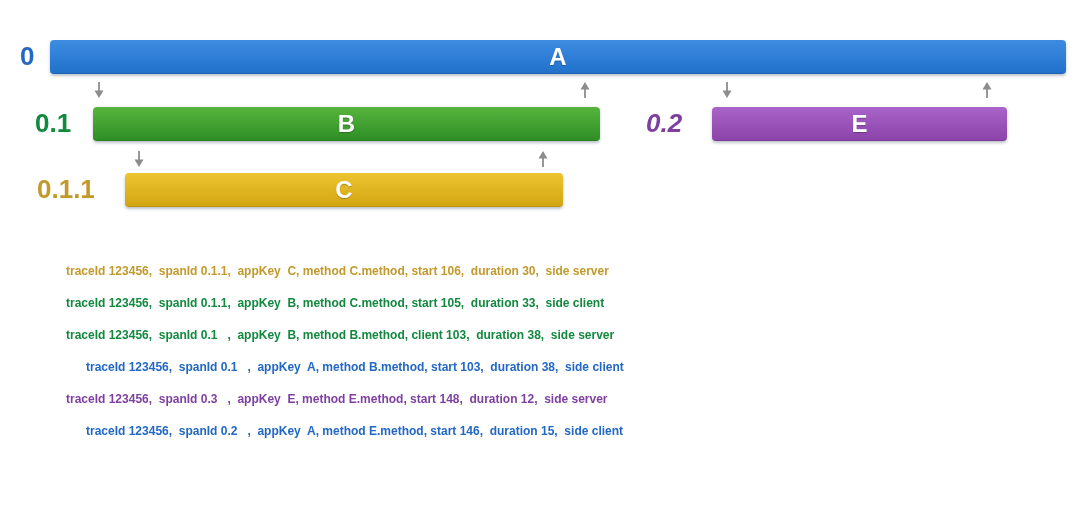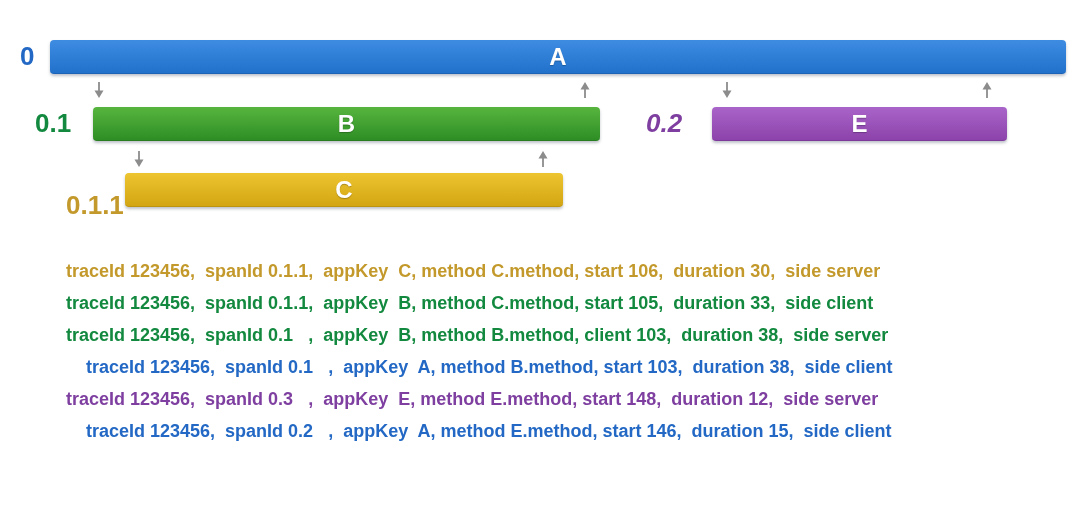--- a/index.html
+++ b/index.html
@@ -44,21 +44,21 @@
     position: absolute;
     height: 33px;
     line-height: 33px;
     font-weight: bold;
     font-size: 26px;
     white-space: nowrap;
   }
   #id-0     { left: 20px;  top: 40px;  color: var(--blue-text);   }
   #id-0-1   { left: 35px;  top: 107px; color: var(--green-text);  }
   #id-0-2   { left: 646px; top: 107px; color: var(--purple-text); font-style: italic; }
-  #id-0-1-1 { left: 37px;  top: 189px; color: var(--gold-text); margin-left: 29px;   }
+  #id-0-1-1 { left: 37px;  top: 173px; color: var(--gold-text);   }
 
   
   .arrow {
     position: absolute;
     width: 14px;
     height: 18px;
     color: var(--arrow-gray);
   }
   .arrow svg { display: block; }
   #arrow-b-start { left: 92px;  top: 81px;  }
@@ -70,21 +70,21 @@
 
   
   .trace-log {
     position: absolute;
     left: 66px;
     top: 255px;
   }
   .trace-line {
     white-space: pre;
     font-weight: bold;
-    font-size: 18px;
+    font-size: 12px;
     line-height: 32px;
   }
   .trace-line.gold   { color: var(--gold-text);   }
   .trace-line.green  { color: var(--green-text);  }
   .trace-line.blue   { color: var(--blue-text); margin-left: 20px;   }
   .trace-line.purple { color: var(--purple-text); }
 </style>
 </head>
 <body>
 

